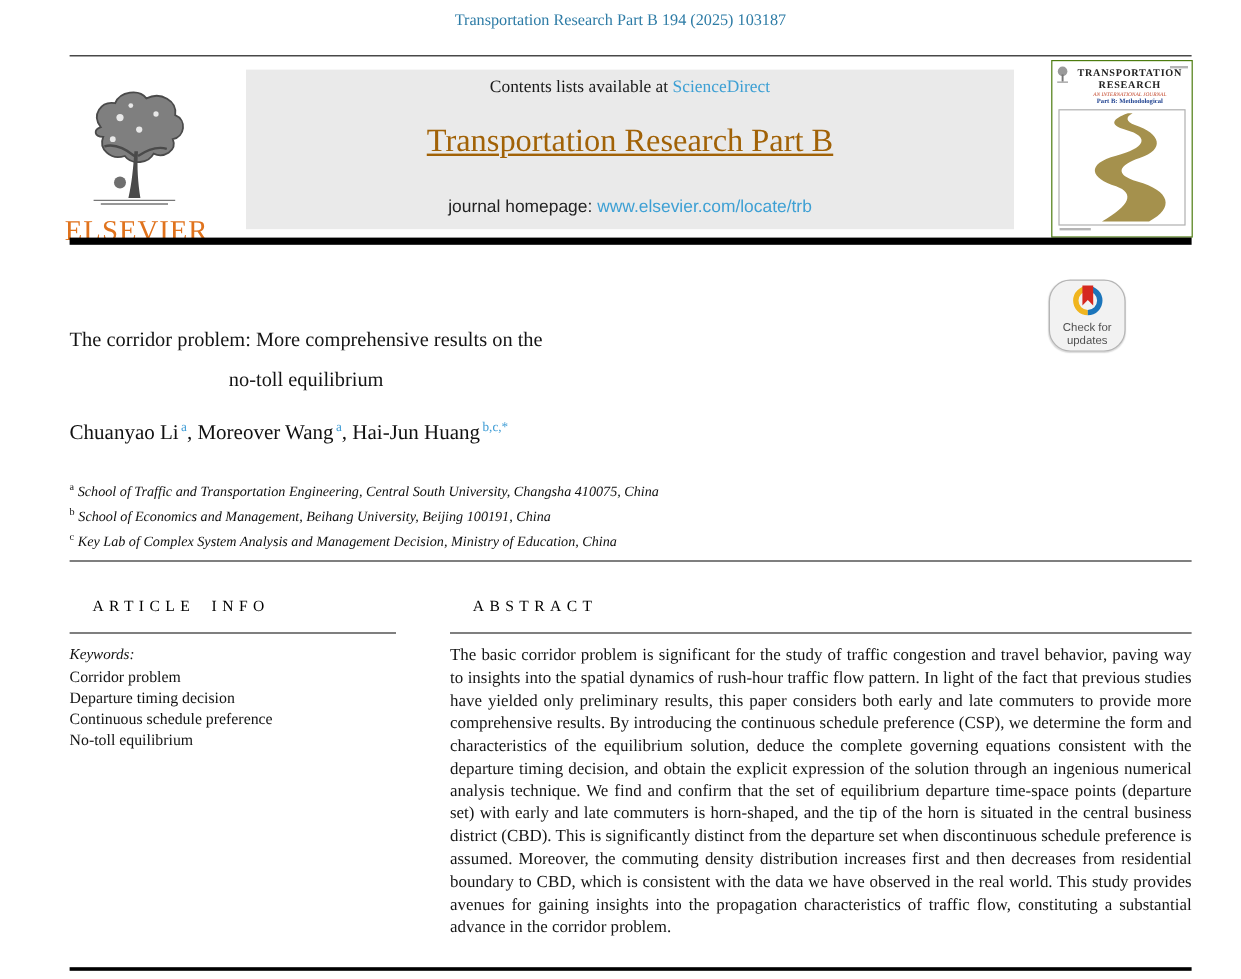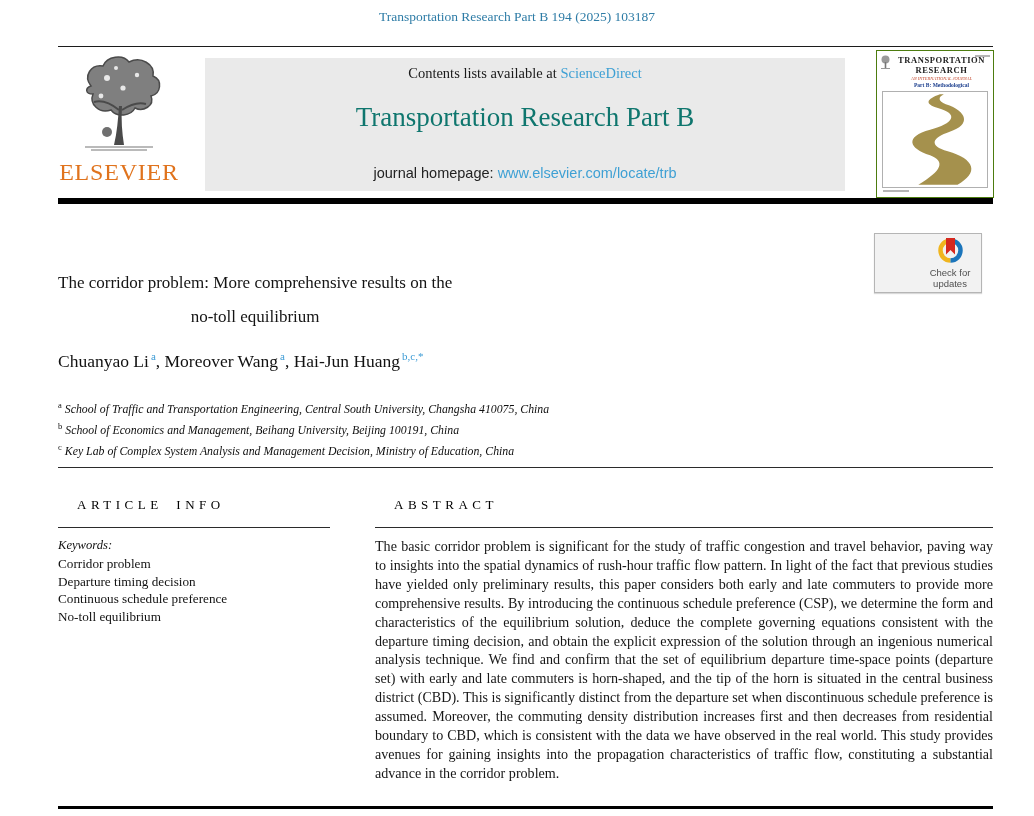--- a/index.html
+++ b/index.html
@@ -10,44 +10,44 @@
 
   .rule{position:absolute;background:#1c1c1c;}
   .rule-top{left:58px;top:46px;width:935px;height:1.4px;}
   .rule-thick{left:58px;top:198px;width:935px;height:6px;background:#000;}
   .rule-mid{left:58px;top:467px;width:935px;height:1.2px;background:#2b2b2b;}
   .rule-info{left:58px;top:527px;width:272px;height:1.2px;background:#2b2b2b;}
   .rule-abs{left:375px;top:527px;width:618px;height:1.2px;background:#2b2b2b;}
   .rule-bottom{left:58px;top:806px;width:935px;height:2.6px;background:#000;}
 
   
-  .logo{position:absolute;left:54px;top:48px;width:130px;height:142px;text-align:center;cursor:pointer;}
+  .logo{position:absolute;left:54px;top:68px;width:130px;height:142px;cursor:pointer;}
   .logo .els-text{font-size:24px;color:#e0731d;letter-spacing:0.8px;margin-top:1px;}
 
   
   .banner{position:absolute;left:205px;top:58px;width:640px;height:133px;background:#eaeaea;text-align:center;}
   .banner .contents{position:absolute;top:7px;left:0;width:100%;font-size:14.5px;color:#1a1a1a;}
-  .banner .jtitle{position:absolute;top:44px;left:0;width:100%;font-size:27px;color:#0f766e;}
+  .banner .jtitle{position:absolute;top:44px;left:0;width:100%;font-size:27px;color:#a16207;text-decoration:underline;}
   .banner .homepage{position:absolute;top:107px;left:0;width:100%;font-size:14.5px;font-family:"Liberation Sans",sans-serif;color:#222;}
   .link-blue{color:#3ea0d4;cursor:pointer;}
 
   
   .cover{position:absolute;left:876px;top:50px;width:116px;height:146px;border:1px solid #4d7c0f;background:#fff;cursor:pointer;}
   .cover-head{position:absolute;top:5px;left:15px;right:2px;text-align:center;}
   .cover-title{font-size:8.5px;font-weight:bold;letter-spacing:0.6px;color:#222;line-height:9.5px;}
   .cover-sub{font-size:4.5px;color:#c2452a;font-style:italic;margin-top:1px;line-height:5px;}
   .cover-part{font-size:5.5px;color:#1c3f8e;font-weight:bold;margin-top:1px;line-height:6px;}
   .cover-minitree{position:absolute;left:3px;top:4px;}
   .bar{position:absolute;background:#b5b5b5;}
   .bar-tr{right:3px;top:4px;width:15px;height:2px;}
   .bar-bl{left:6px;bottom:5px;width:26px;height:2px;}
   .roadbox{position:absolute;left:5px;top:40px;width:104px;height:95px;border:1px solid #b0b0b0;}
 
   
-  .badge{position:absolute;left:874px;top:233px;width:62px;height:58px;background:#f2f2f2;border:1px solid #b5b5b5;border-radius:0;text-align:center;cursor:pointer;box-shadow:0 1px 1px rgba(0,0,0,.15);padding-left:44px;}
+  .badge{position:absolute;left:874px;top:233px;width:62px;height:58px;background:#f2f2f2;border:1px solid #b5b5b5;border-radius:18px;text-align:center;cursor:pointer;box-shadow:0 1px 1px rgba(0,0,0,.15);}
   .badge svg{margin-top:3px;}
   .badge .btxt{font-family:"Liberation Sans",sans-serif;font-size:9.5px;line-height:10.5px;color:#4f4f4f;}
 
   
   .title{position:absolute;left:58px;top:266px;font-size:17px;line-height:34px;color:#141414;text-align:center;}
   .authors{position:absolute;left:58px;top:350px;font-size:17.5px;color:#111;}
   .authors sup{font-size:11px;color:#3c9bd5;margin-left:2px;}
   .affils{position:absolute;left:58px;top:397px;font-size:11.8px;font-style:italic;line-height:17.3px;color:#0f0f0f;}
   .affils sup{font-size:8.5px;margin-right:3px;font-style:normal;}
 

